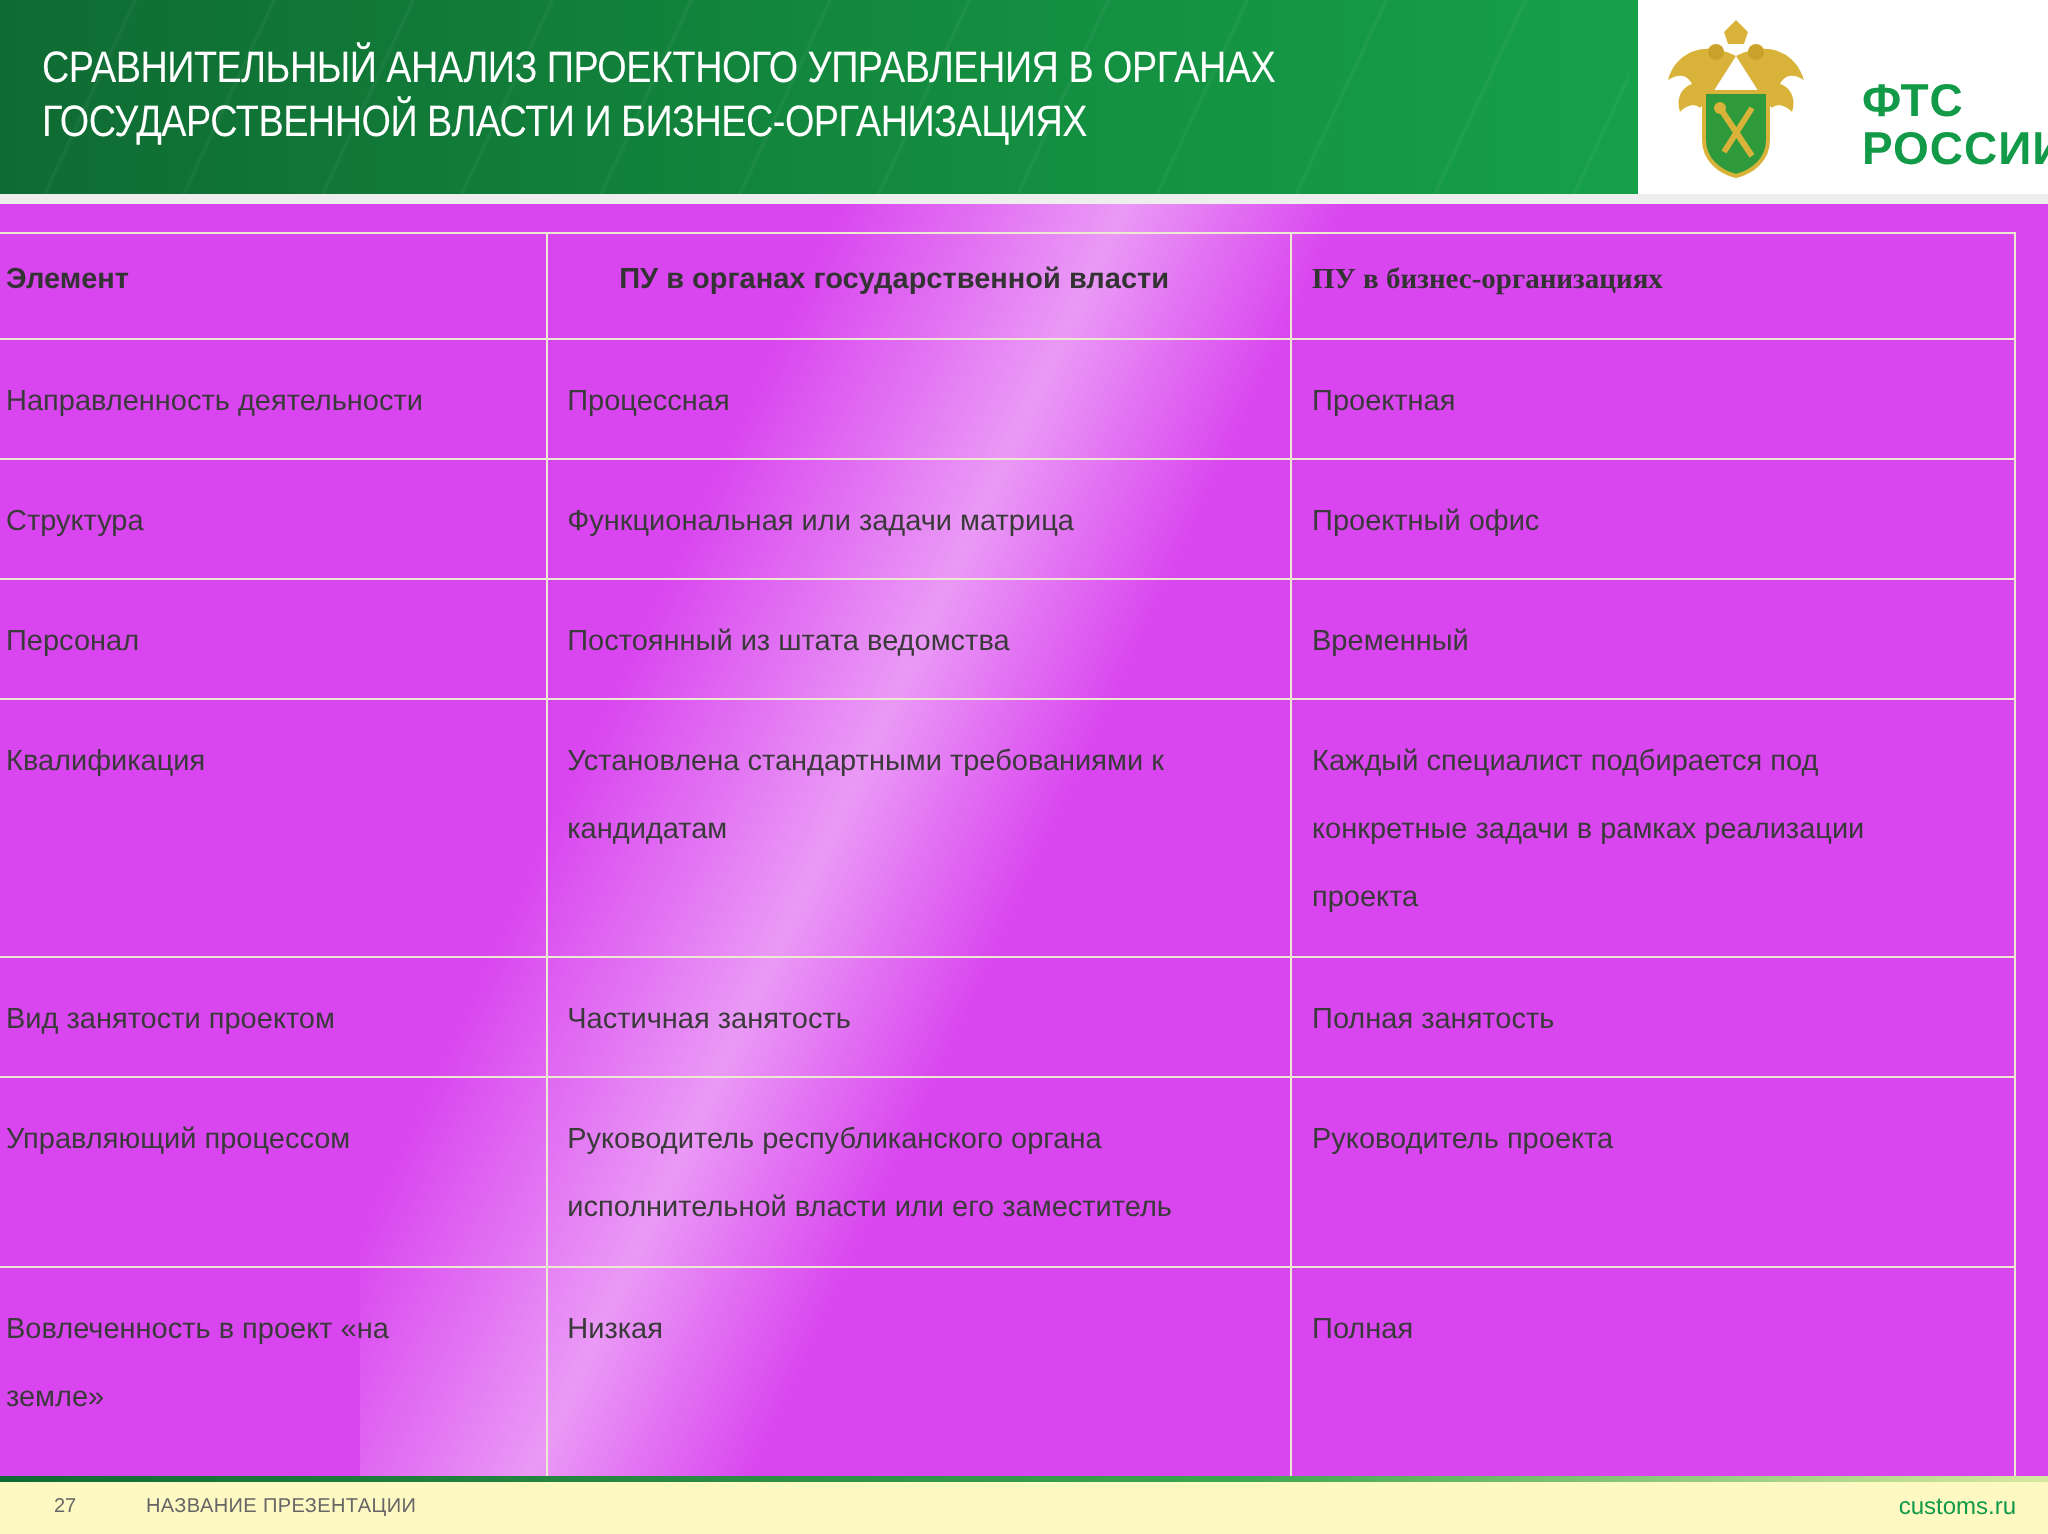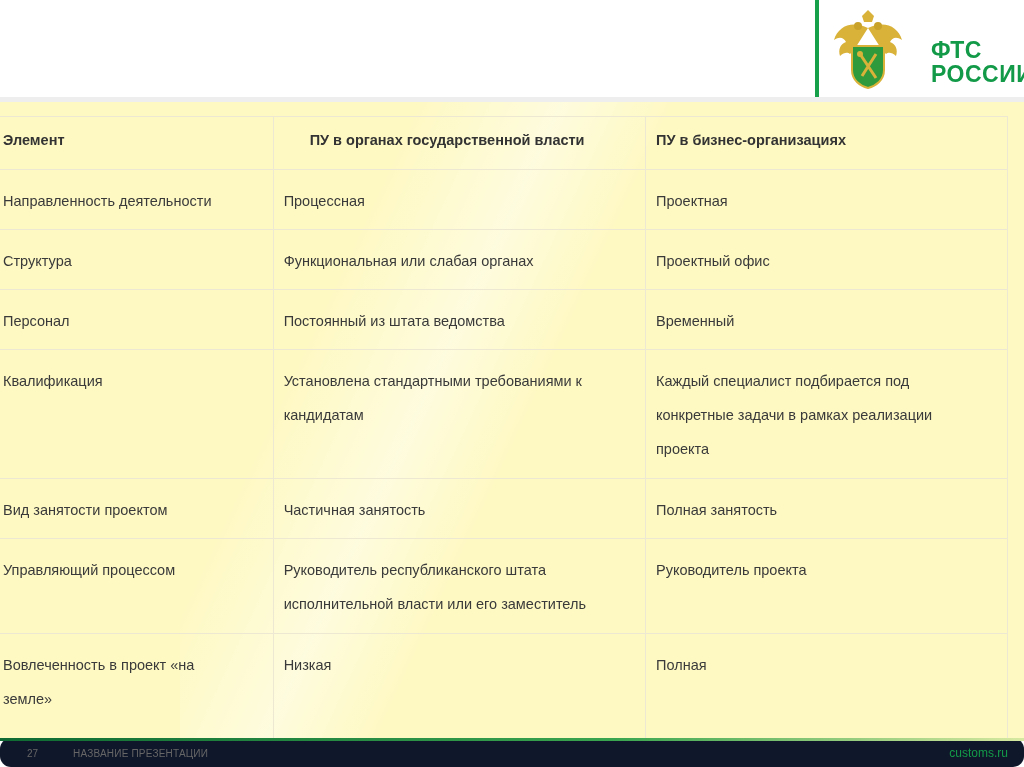--- a/index.html
+++ b/index.html
@@ -9,39 +9,45 @@
     background:linear-gradient(90deg,#0f6b33 0%,#138a3e 55%,#16a049 100%);overflow:hidden;}
   .banner::before{content:"";position:absolute;inset:0;
     background:repeating-linear-gradient(115deg,rgba(255,255,255,0) 0px,rgba(255,255,255,0) 60px,rgba(255,255,255,0.05) 61px,rgba(255,255,255,0) 63px);}
   .title{position:absolute;left:21px;top:20px;width:780px;color:#fff;font-family:"Liberation Sans Narrow","Liberation Sans",sans-serif;
     font-size:22px;line-height:27px;letter-spacing:-0.3px;transform:scaleX(0.86);transform-origin:left top;white-space:nowrap;}
   .logo-bar{position:absolute;left:815px;top:0;width:4px;height:97px;background:#16a049;}
   .logo{position:absolute;left:828px;top:8px;width:190px;height:84px;}
   .emblem{position:absolute;left:4px;top:2px;width:72px;height:80px;}
   .logo-text{position:absolute;left:103px;top:30px;color:#139a48;font-weight:bold;font-size:23px;line-height:24px;letter-spacing:0.5px;}
   .divider-top{position:absolute;left:0;top:97px;width:1024px;height:5px;background:#eeeeee;}
-  .table-wrap{position:absolute;left:0;top:102px;width:1024px;height:636px;background:#fef9c3;overflow:hidden;}
+  .table-wrap{position:absolute;left:0;top:102px;width:1024px;height:636px;background:#d946ef;overflow:hidden;}
   .table-wrap::before{content:"";position:absolute;left:180px;top:0;width:500px;height:100%;
     background:linear-gradient(115deg,rgba(255,255,255,0) 30%,rgba(255,255,255,0.45) 48%,rgba(255,255,255,0) 62%);}
   table{position:absolute;left:-8px;top:14px;border-collapse:collapse;width:1016px;}
   td,th{border:1px solid #ece8d2;vertical-align:top;text-align:left;padding:14px 10px 0 10px;font-size:14.5px;line-height:34px;color:#3a3a3a;}
   th{font-weight:bold;color:#333;height:46px;padding-top:6px;}
   td{font-family:"Liberation Sans Narrow","Liberation Sans",sans-serif;}
-  .c1{width:269px;} .c2{width:343px;padding-left:36px;} .c3{width:362px;}
+  .c1{width:269px;} .c2{width:343px;padding-left:36px;} .c3{width:362px;font-family:Liberation Serif, serif;}
   .r{height:45px;}
-  .footer{position:absolute;left:0;top:738px;width:1024px;height:29px;background:#0f172a;border-radius:11px;}
+  .footer{position:absolute;left:0;top:738px;width:1024px;height:29px;background:#fef9c3;}
   .footer-line{position:absolute;left:0;top:0;width:1024px;height:3px;background:linear-gradient(90deg,#0f6b33,#3aa54f 60%,#d7e9a0 100%);}
   .page-num{position:absolute;left:27px;top:10px;font-size:10px;color:#666;}
   .pres-name{position:absolute;left:73px;top:10px;font-size:10px;color:#666;letter-spacing:0.2px;}
   .site{position:absolute;right:16px;top:8px;font-size:12px;font-weight:normal;color:#139a48;}
 </style>
 </head>
 <body>
 
 <div class="header">
+  <div class="banner">
+    <div class="title">
+      <div>СРАВНИТЕЛЬНЫЙ АНАЛИЗ ПРОЕКТНОГО УПРАВЛЕНИЯ В ОРГАНАХ</div>
+      <div>ГОСУДАРСТВЕННОЙ ВЛАСТИ И БИЗНЕС-ОРГАНИЗАЦИЯХ</div>
+    </div>
+  </div>
   <div class="logo-bar"></div>
   <div class="logo">
     <svg class="emblem" viewBox="0 0 72 80">
       <path d="M36 18 C20 10 6 16 2 30 C8 26 12 28 14 32 C8 34 6 40 8 46 C12 42 16 42 18 44 L22 40 Z" fill="#d9b23a"></path>
       <path d="M36 18 C52 10 66 16 70 30 C64 26 60 28 58 32 C64 34 66 40 64 46 C60 42 56 42 54 44 L50 40 Z" fill="#d9b23a"></path>
       <circle cx="26" cy="16" r="4" fill="#c9a22a"></circle>
       <circle cx="46" cy="16" r="4" fill="#c9a22a"></circle>
       <path d="M30 6 L36 0 L42 6 L40 12 L32 12 Z" fill="#d9b23a"></path>
       <path d="M20 36 L52 36 L52 60 C52 70 44 76 36 78 C28 76 20 70 20 60 Z" fill="#2e9a3c" stroke="#d9b23a" stroke-width="2"></path>
       <path d="M28 44 L44 68 M44 44 L30 66" stroke="#d9b23a" stroke-width="3"></path>
@@ -63,41 +69,41 @@
       <th class="c2">ПУ в органах государственной власти</th>
       <th class="c3">ПУ в бизнес-организациях</th>
     </tr>
     <tr class="r">
       <td style="height:45px">Направленность деятельности</td>
       <td>Процессная</td>
       <td>Проектная</td>
     </tr>
     <tr class="r">
       <td style="height:45px">Структура</td>
-      <td>Функциональная или слабая органах</td>
+      <td>Функциональная или задачи матрица</td>
       <td>Проектный офис</td>
     </tr>
     <tr class="r">
       <td style="height:45px">Персонал</td>
       <td>Постоянный из штата ведомства</td>
       <td>Временный</td>
     </tr>
     <tr>
       <td style="height:114px">Квалификация</td>
       <td style="padding-right:27px">Установлена стандартными требованиями к кандидатам</td>
       <td style="padding-right:24px">Каждый специалист подбирается под конкретные задачи в рамках реализации проекта</td>
     </tr>
     <tr class="r">
       <td style="height:45px">Вид занятости проектом</td>
       <td>Частичная занятость</td>
       <td>Полная занятость</td>
     </tr>
     <tr>
       <td style="height:80px">Управляющий процессом</td>
-      <td style="padding-right:14px">Руководитель республиканского штата исполнительной власти или его заместитель</td>
+      <td style="padding-right:14px">Руководитель республиканского органа исполнительной власти или его заместитель</td>
       <td>Руководитель проекта</td>
     </tr>
     <tr>
       <td style="height:104px;padding-right:60px">Вовлеченность в проект «на земле»</td>
       <td>Низкая</td>
       <td>Полная</td>
     </tr>
   </tbody>
     </table>
 </div>

